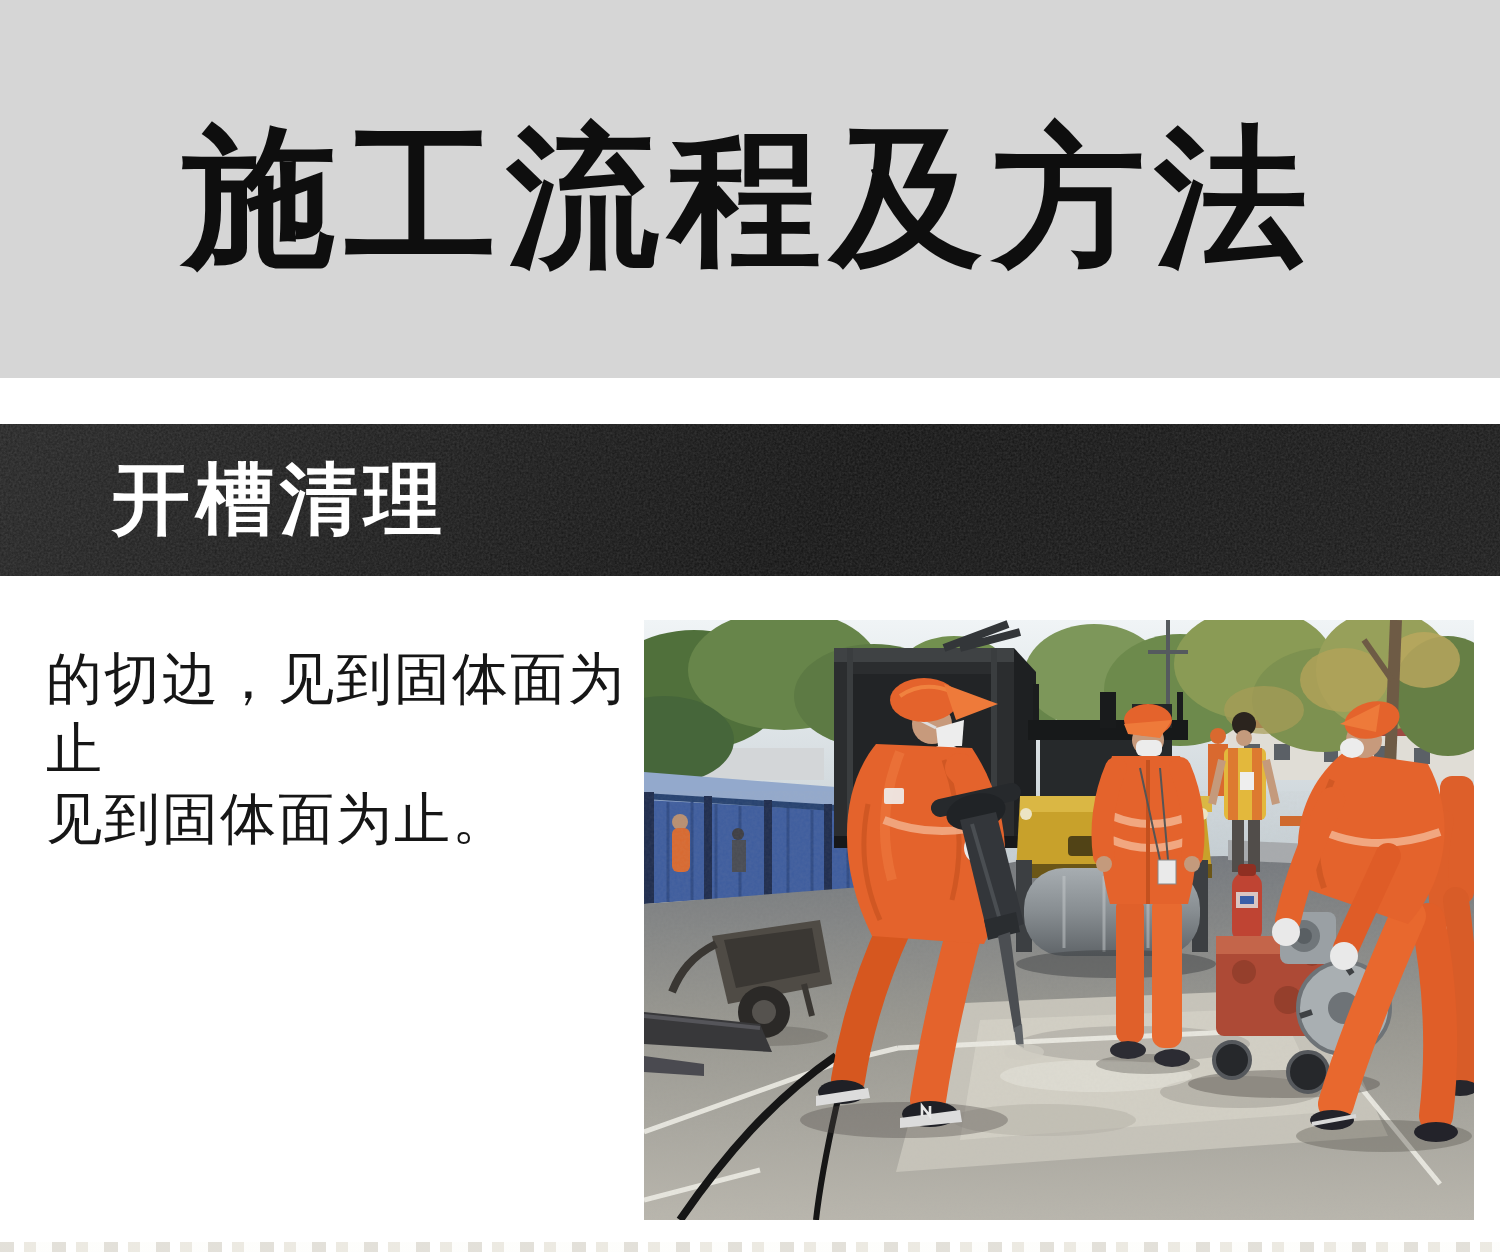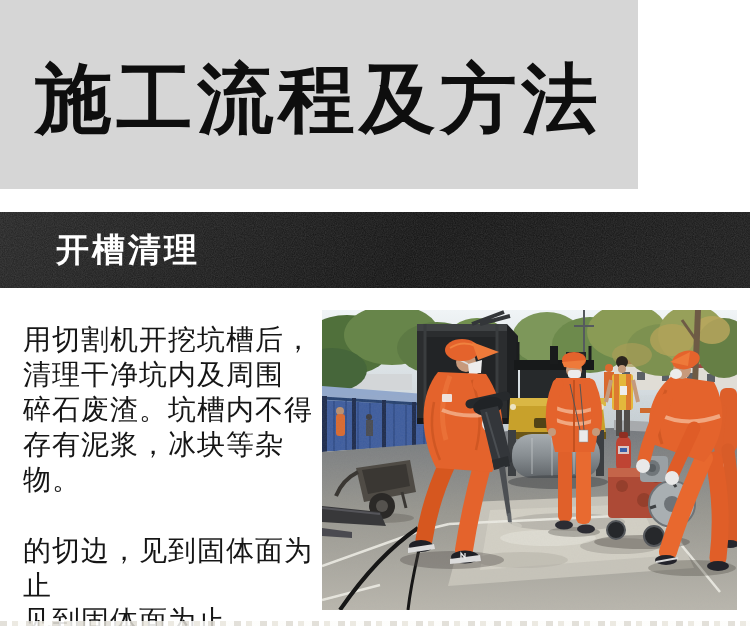--- a/index.html
+++ b/index.html
@@ -3,37 +3,37 @@
 <meta charset="utf-8">
 <style>
   html,body{margin:0;padding:0;background:#ffffff;}
   .page{
     position:relative;width:750px;height:626px;overflow:hidden;
     background:var(--page-bg,#ffffff);
     font-family:"DejaVu Sans","Liberation Sans",sans-serif;
   }
   
   .header{
-    position:absolute;top:0;left:0;width:638px;height:189px;
+    position:absolute;top:0;left:0;width:750px;height:189px;
     background:var(--header-bg,#d6d6d6);
     display:flex;align-items:center;justify-content:center;
   }
   .page-title{
     font-size:76px;font-weight:900;letter-spacing:5px;white-space:nowrap;
     color:var(--title-text,#0e0e0e);margin-top:12px;
   }
   
   .banner{
     position:absolute;top:212px;left:0;width:750px;height:76px;
     background:linear-gradient(125deg,#222222 0%,#101010 55%,#181818 100%);
     overflow:hidden;display:flex;align-items:center;
   }
   .banner-noise{position:absolute;top:0;left:0;width:750px;height:76px;pointer-events:none;}
   .banner-label{
-    position:relative;z-index:2;font-size:33px;font-weight:700;
+    position:relative;z-index:2;font-size:39px;font-weight:700;
     letter-spacing:3px;color:var(--banner-text,#ffffff);margin-left:56px;
   }
   
   .article{
     position:absolute;left:23px;top:322px;width:302px;
     font-size:28px;line-height:35px;letter-spacing:1px;
     color:var(--body-text,#161616);
   }
   .article .para{margin:0 0 36px 0;}
   
@@ -64,26 +64,20 @@
             <feTurbulence type="fractalNoise" baseFrequency="0.9" numOctaves="2" stitchTiles="stitch"></feTurbulence>
         <feColorMatrix type="matrix" values="0 0 0 0 0.9, 0 0 0 0 0.9, 0 0 0 0 0.9, 0 0 0 0.16 0"></feColorMatrix>
           </filter>
       </defs>
       <rect width="750" height="76" filter="url(#bnoise)"></rect>
     </svg>
     <div class="banner-label">开槽清理</div>
   </div>
 
   <div class="article">
-    <div class="para">
-        <div>用切割机开挖坑槽后，</div>
-        <div>清理干净坑内及周围</div>
-        <div>碎石废渣。坑槽内不得</div>
-        <div>存有泥浆，冰块等杂物。</div>
-      </div>
     <div class="para">
         <div>的切边，见到固体面为止</div>
         <div>见到固体面为止。</div>
       </div>
   </div>
 
   <div class="photo-wrap">
     <svg viewBox="0 0 415 300" width="415" height="300" role="img" aria-label="道路施工现场照片：多名橙色工装工人用风镐和切割机开槽清理路面，后方有压路机、蓝色围挡和树木">
       <defs>
         <linearGradient id="sky" x1="0" y1="0" x2="0" y2="1">

